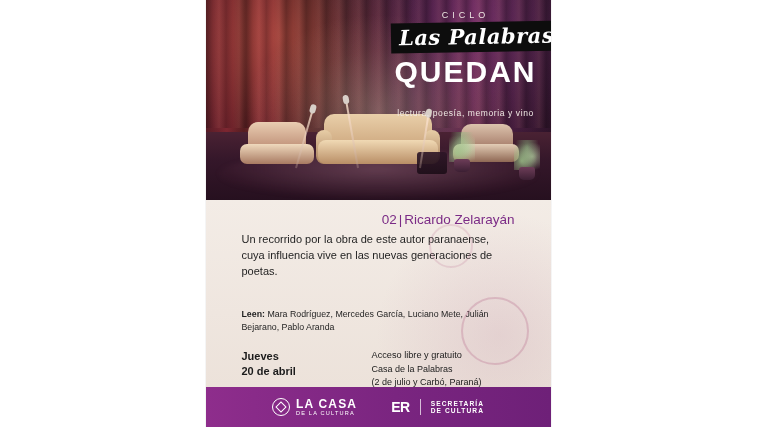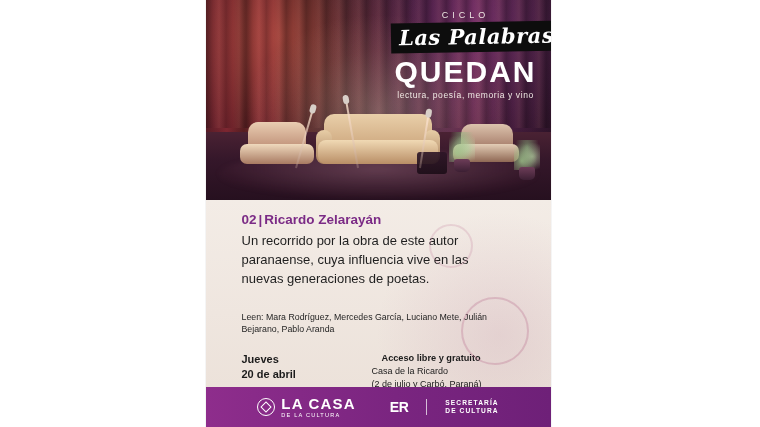--- a/index.html
+++ b/index.html
@@ -239,21 +239,21 @@
     letter-spacing: 2px;
     line-height: 1.05;
     margin-top: 4px;
     color: #ffffff;
     text-align: center;
   }
   .logo-sub {
     font-size: 8.5px;
     letter-spacing: 0.6px;
     color: #f0e9e4;
-    margin-top: 2px;
+    margin-top: 20px;
   }
 
   
   .body-area {
     position: relative;
     width: 100%;
     height: 187px;
     background:
       radial-gradient(circle at 85% 72%, rgba(180,120,150,0.18) 0%, rgba(0,0,0,0) 38%),
       linear-gradient(180deg, #f3ece6 0%, #efe6df 60%, #ece2da 100%);
@@ -276,58 +276,59 @@
     right: 78px;
     top: 24px;
     width: 40px;
     height: 40px;
     border: 2px solid rgba(190,120,150,0.22);
     border-radius: 50%;
     pointer-events: none;
   }
   .title-row {
     font-size: 13.5px;
-    font-weight: bold;
+    font-weight: normal;
     margin-bottom: 5px;
+    text-align: right;
   }
   .title-num { color: #7b2b86; }
   .title-sep { color: #7b2b86; padding: 0 2px; }
   .title-name { color: #7b2b86; }
   .lede {
-    font-size: 13px;
+    font-size: 11px;
     line-height: 1.45;
     color: #1f1f1f;
     max-width: 270px;
-    margin-bottom: 22px;
+    margin-bottom: 28px;
   }
   .credit {
     font-size: 8.8px;
     line-height: 1.45;
     color: #1f1f1f;
     max-width: 268px;
     margin-bottom: 6px;
   }
-  .credit b { font-weight: normal; }
+  .credit b { font-weight: bold; }
   .meta {
     display: flex;
     margin-top: 16px;
   }
   .meta-left {
     width: 130px;
     font-size: 11px;
     font-weight: bold;
     line-height: 1.35;
     color: #1b1b1b;
   }
   .meta-right {
     font-size: 9px;
     line-height: 1.45;
     color: #1b1b1b;
   }
-  .meta-right .ttl { font-weight: bold; font-size: 9.2px; margin-left: 10px; }
+  .meta-right .ttl { font-weight: normal; font-size: 9.2px; }
 
   
   .footer {
     position: relative;
     width: 100%;
     height: 40px;
     background: linear-gradient(90deg, #8e2d8c 0%, #7a2580 55%, #6e2078 100%);
     display: flex;
     align-items: center;
     justify-content: center;
@@ -347,29 +348,29 @@
   }
   .logo-casa .mark::before {
     content: "";
     position: absolute;
     left: 4px; top: 4px;
     width: 6px; height: 6px;
     border: 1.2px solid #ffffff;
     transform: rotate(45deg);
   }
   .logo-casa .txt .l1 {
-    font-size: 15px; font-weight: bold; letter-spacing: 1.2px; line-height: 1.05;
+    font-size: 12px; font-weight: bold; letter-spacing: 1.2px; line-height: 1.05;
   }
   .logo-casa .txt .l2 {
     font-size: 5.6px; letter-spacing: 1.2px; line-height: 1.1;
   }
   .logo-er {
     display: flex;
-    align-items: flex-start;
-    gap: 18px;
+    align-items: flex-end;
+    gap: 10px;
   }
   .logo-er .er {
     font-size: 14px; font-weight: bold; letter-spacing: -0.5px;
   }
   .logo-er .bar {
     width: 1px; height: 16px; background: rgba(255,255,255,0.7);
   }
   .logo-er .txt .l1 {
     font-size: 6.6px; font-weight: bold; letter-spacing: 1.1px; line-height: 1.15;
   }
@@ -446,21 +447,21 @@
       </div>
 
 
       <div class="meta">
         <div class="meta-left">
           <div>Jueves</div>
           <div>20 de abril</div>
         </div>
         <div class="meta-right">
           <div class="ttl">Acceso libre y gratuito</div>
-          <div>Casa de la Ricardo</div>
+          <div>Casa de la Palabras</div>
           <div>(2 de julio y Carbó, Paraná)</div>
         </div>
       </div>
     </div>
 
     <div class="footer">
       <div class="logo-casa">
         <div class="mark"></div>
         <div class="txt">
           <div class="l1">LA CASA</div>

